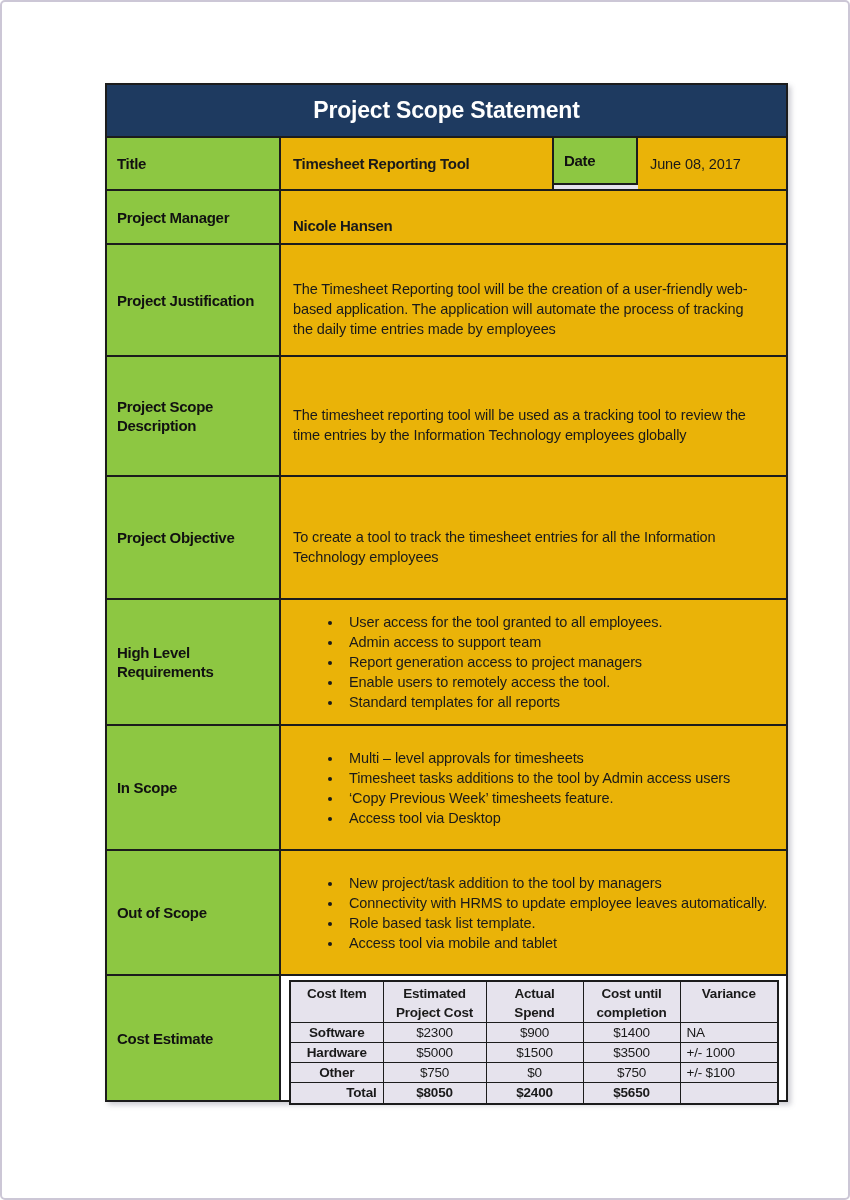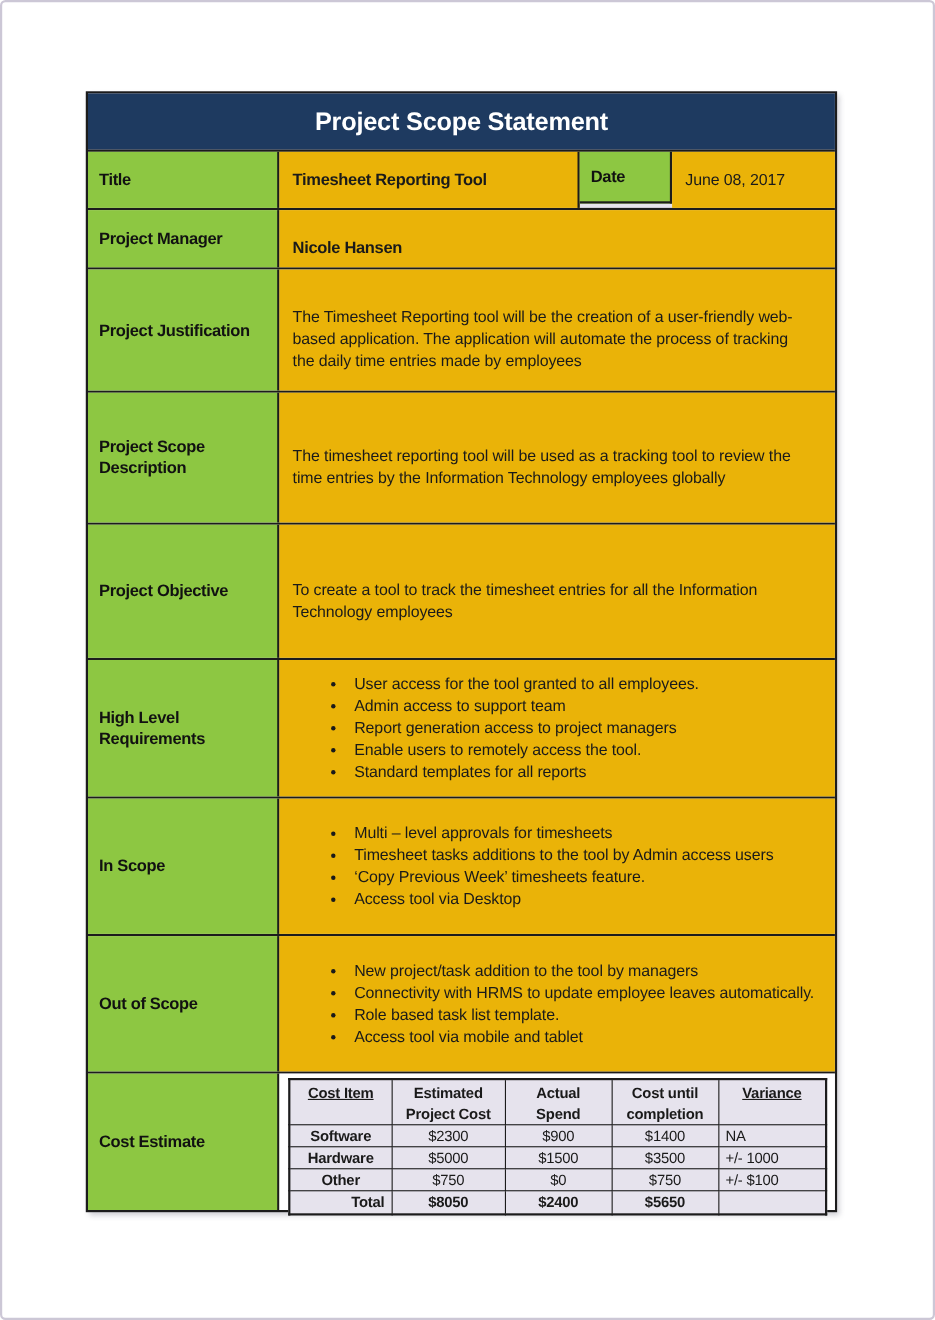--- a/index.html
+++ b/index.html
@@ -10,21 +10,21 @@
     position: relative;
     width: 850px; height: 1200px;
     background: #ffffff;
     border: 2px solid #ccc7d6;
     border-radius: 5px;
     overflow: hidden;
   }
 
   .doc-table {
     position: absolute;
-    left: 76px; top: 81px;
+    left: 103px; top: 81px;
     width: 683px;
     border: 2px solid #1c1c1c;
     background: #e6e3ed;
     box-shadow: 3px 3px 5px rgba(90,90,110,0.30);
   }
 
   .row { display: flex; width: 100%; }
   .row + .row { border-top: 2px solid #1c1c1c; }
 
   
@@ -97,21 +97,21 @@
   table.cost th, table.cost td {
     border: 1.5px solid #1c1c1c;
     padding: 0 6px;
     overflow: hidden;
   }
   table.cost th {
     height: 41px; vertical-align: top;
     font-weight: bold; text-align: center;
     white-space: pre-line; line-height: 19px; padding-top: 2px;
   }
-  table.cost th.h0, table.cost th.h4 { text-align: center; text-decoration: underline; }
+  table.cost th.h0, table.cost th.h4 { text-align: center; }
   table.cost td { height: 20px; line-height: 18px; }
   table.cost td.ci { text-align: center; font-weight: bold; }
   table.cost td.cn { text-align: center; margin-top: 23px; }
   table.cost td.cv { text-align: left; }
   table.cost tr.total-row td { font-weight: bold; height: 21px; }
   table.cost td.total-label { text-align: right; font-weight: bold; }
 </style>
 </head>
 <body>
 

